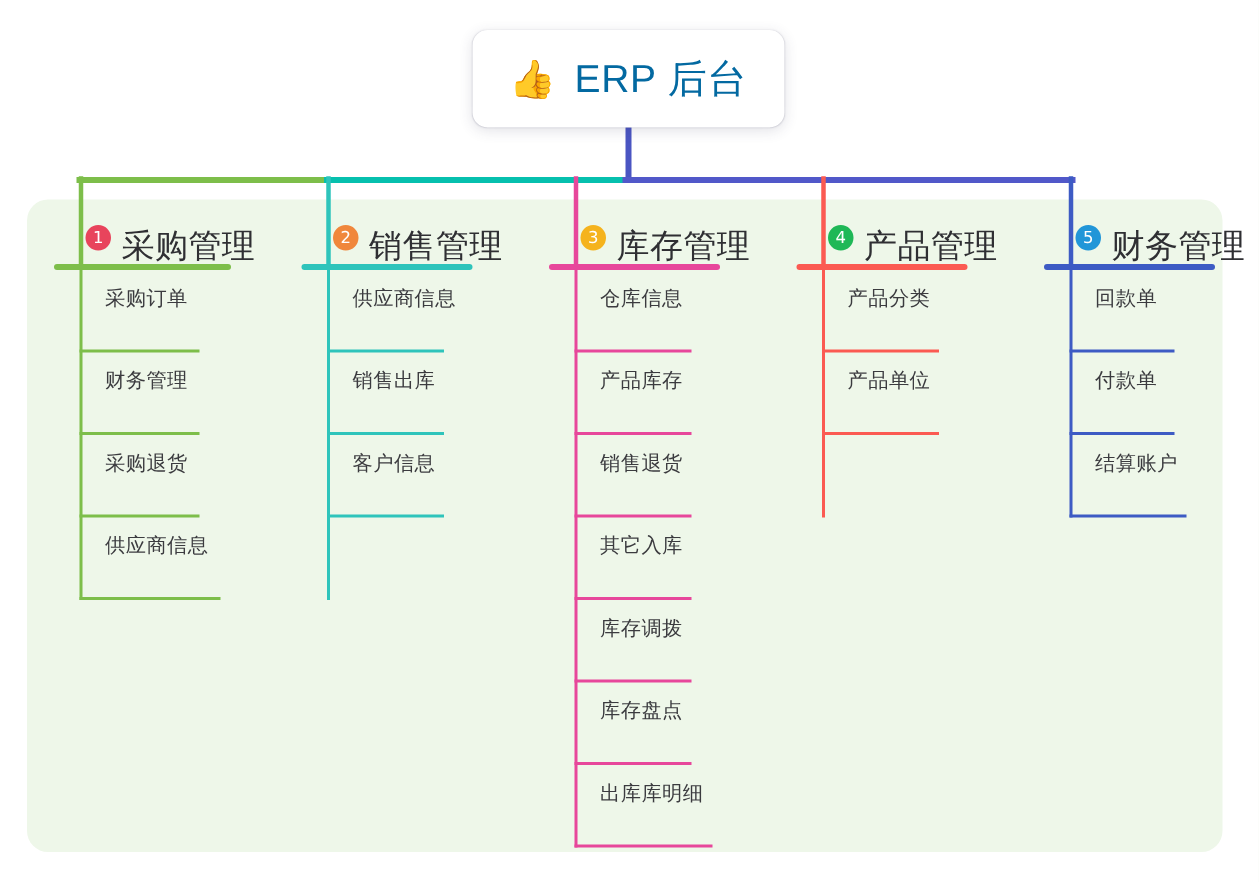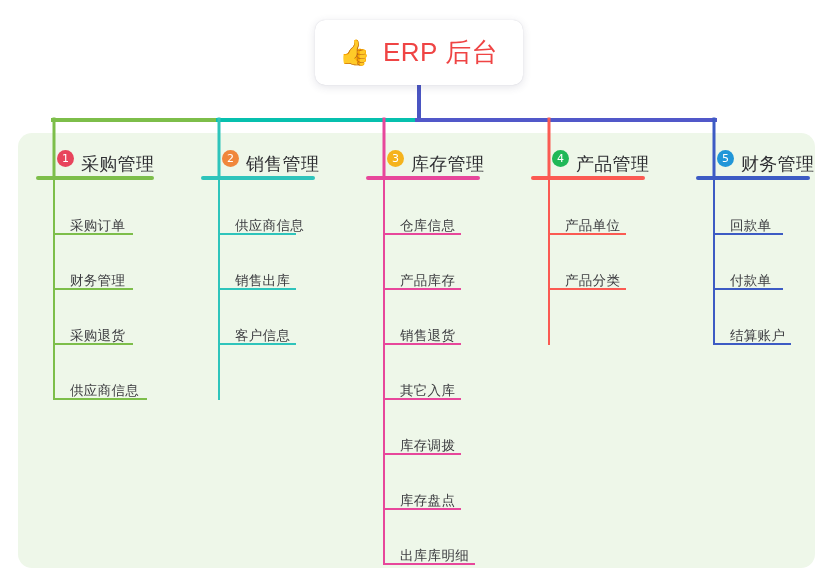--- a/index.html
+++ b/index.html
@@ -44,21 +44,21 @@
     gap: 12px;
   }
   #root-emoji {
     font-family: "DejaVu Sans", sans-serif;
     font-size: 25px;
     line-height: 1;
     color: #f3b53f;
   }
   #root-title {
     font-size: 26px;
-    color: #ef4444;
+    color: #0369a1;
     letter-spacing: 0.5px;
     white-space: nowrap;
   }
 
   
   #panel {
     position: absolute;
     left: 18px;
     top: 133px;
     width: 797px;
@@ -98,21 +98,21 @@
     height: 17px;
     border-radius: 50%;
     color: #ffffff;
     font-size: 11px;
     line-height: 17px;
     text-align: center;
     flex: 0 0 auto;
     font-family: "DejaVu Sans", sans-serif;
   }
   .col-title {
-    font-size: 18px;
+    font-size: 22px;
     color: #2f2f33;
     white-space: nowrap;
     letter-spacing: 0.3px;
     margin-top: 12px;
   }
   .col-rule {
     height: 4px;
     border-radius: 2px;
     margin-top: 6px;
   }
@@ -122,21 +122,21 @@
     margin-top: 0;
   }
   .item {
     position: relative;
     height: 55px;
     box-sizing: border-box;
   }
   .item-label {
     position: absolute;
     left: 34px;
-    bottom: 0;
+    bottom: 27px;
     font-size: 13.5px;
     color: #3b3b3f;
     white-space: nowrap;
     letter-spacing: 0.3px;
   }
   .item-rule {
     position: absolute;
     left: 17px;
     bottom: 0;
     height: 2px;
@@ -263,27 +263,27 @@
       </div>
       <div class="column" style="left: 531px;">
         <div class="col-head">
           <span class="badge" style="background: rgb(31, 184, 87);">4</span>
           <span class="col-title">产品管理</span>
         </div>
         <div class="col-rule" style="width: 114px; background: rgb(251, 90, 82);"></div>
         <div class="items">
           <div class="spine" style="background: rgb(251, 90, 82); height: 165px;"></div>
           <div class="item">
+            <span class="item-label">产品分类</span>
+            <div class="item-rule" style="width: 78px; background: rgb(251, 90, 82);"></div>
+          </div>
+          <div class="item">
             <span class="item-label">产品单位</span>
             <div class="item-rule" style="width: 78px; background: rgb(251, 90, 82);"></div>
           </div>
-          <div class="item">
-            <span class="item-label">产品分类</span>
-            <div class="item-rule" style="width: 78px; background: rgb(251, 90, 82);"></div>
-          </div>
         </div>
       </div>
       <div class="column" style="left: 696px;">
         <div class="col-head">
           <span class="badge" style="background: rgb(33, 150, 216);">5</span>
           <span class="col-title">财务管理</span>
         </div>
         <div class="col-rule" style="width: 114px; background: rgb(61, 91, 196);"></div>
         <div class="items">
           <div class="spine" style="background: rgb(61, 91, 196); height: 165px;"></div>

